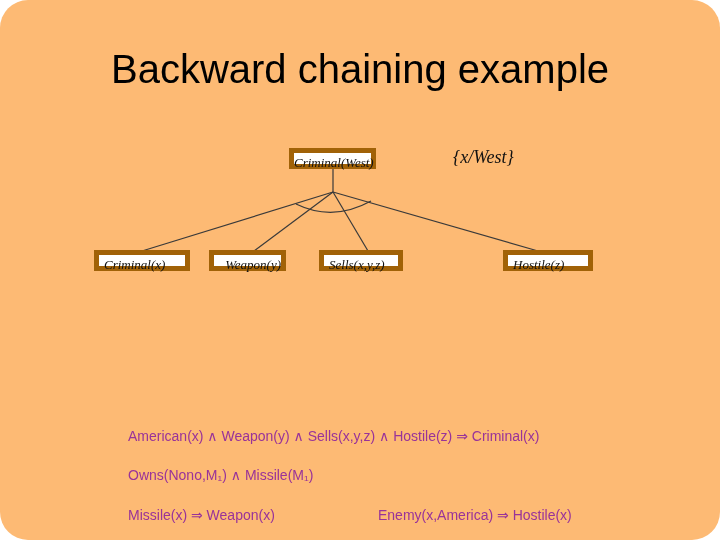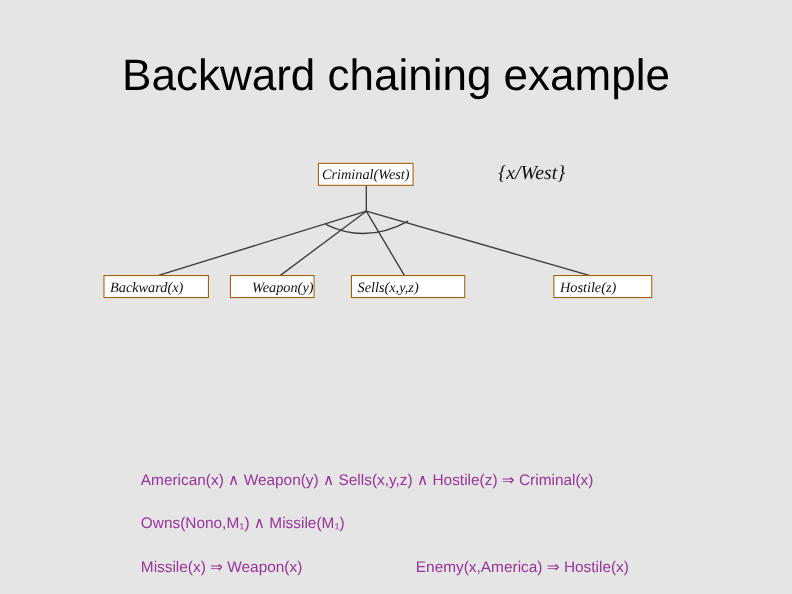--- a/index.html
+++ b/index.html
@@ -7,21 +7,22 @@
   body {
     background: #ffffff;
     font-family: "Liberation Sans", sans-serif;
     position: relative;
     overflow: hidden;
   }
   .slide {
     position: absolute;
     left: 0; top: 0;
     width: 720px; height: 540px;
-    background: #e5e5e5;
+    background: #fdba74;
+    border-radius: 28px;
   }
   .title {
     position: absolute;
     left: 0; right: 0;
     top: 47px;
     text-align: center;
     font-size: 40px;
     font-weight: 400;
     line-height: 44px;
     color: #000000;
@@ -30,38 +31,38 @@
   }
   .connectors {
     position: absolute;
     left: 0; top: 0;
     width: 720px; height: 540px;
     pointer-events: none;
   }
   .node {
     position: absolute;
     height: 21px;
-    border: 1px solid #a16207;
+    border: 5px solid #a16207;
     background: #ffffff;
     font-family: "Liberation Serif", serif;
     font-style: italic;
     font-size: 13px;
     line-height: 19px;
     color: #111111;
     white-space: nowrap;
     padding-left: 5px;
   }
   .node.root {
     left: 289px; top: 148px; width: 87px;
     text-align: center;
     padding-left: 0;
   }
   .node.c0 { left: 94px;  top: 250px; width: 96px;  }
   .node.c1 { left: 209px; top: 250px; width: 77px; text-align: right; padding-left: 0; }
-  .node.c2 { left: 319px; top: 250px; width: 104px; }
+  .node.c2 { left: 319px; top: 250px; width: 84px; }
   .node.c3 { left: 503px; top: 250px; width: 90px;  }
   .subst {
     position: absolute;
     left: 453px; top: 147px;
     font-family: "Liberation Serif", serif;
     font-style: italic;
     font-size: 18px;
     color: #111111;
     white-space: nowrap;
   }
@@ -103,21 +104,21 @@
     </g>
   </svg>
 
   <div class="node root">
     <span>Criminal(West)</span>
   </div>
 
   <div class="subst">{x/West}</div>
 
   <div class="node c0">
-    <span>Backward(x)</span>
+    <span>Criminal(x)</span>
   </div>
   <div class="node c1">
     <span>Weapon(y)</span>
   </div>
   <div class="node c2">
     <span>Sells(x,y,z)</span>
   </div>
   <div class="node c3">
     <span>Hostile(z)</span>
   </div>

